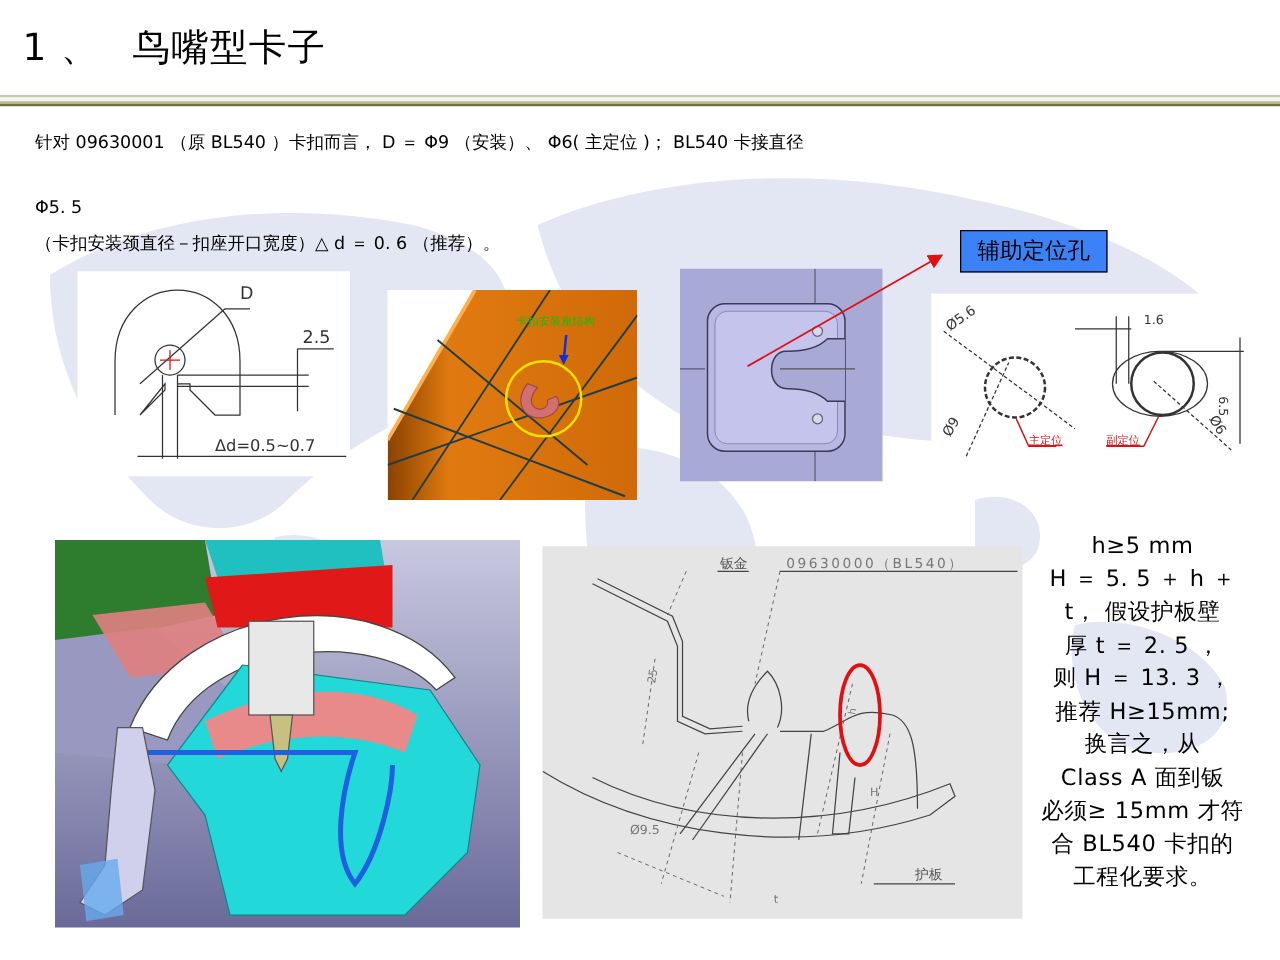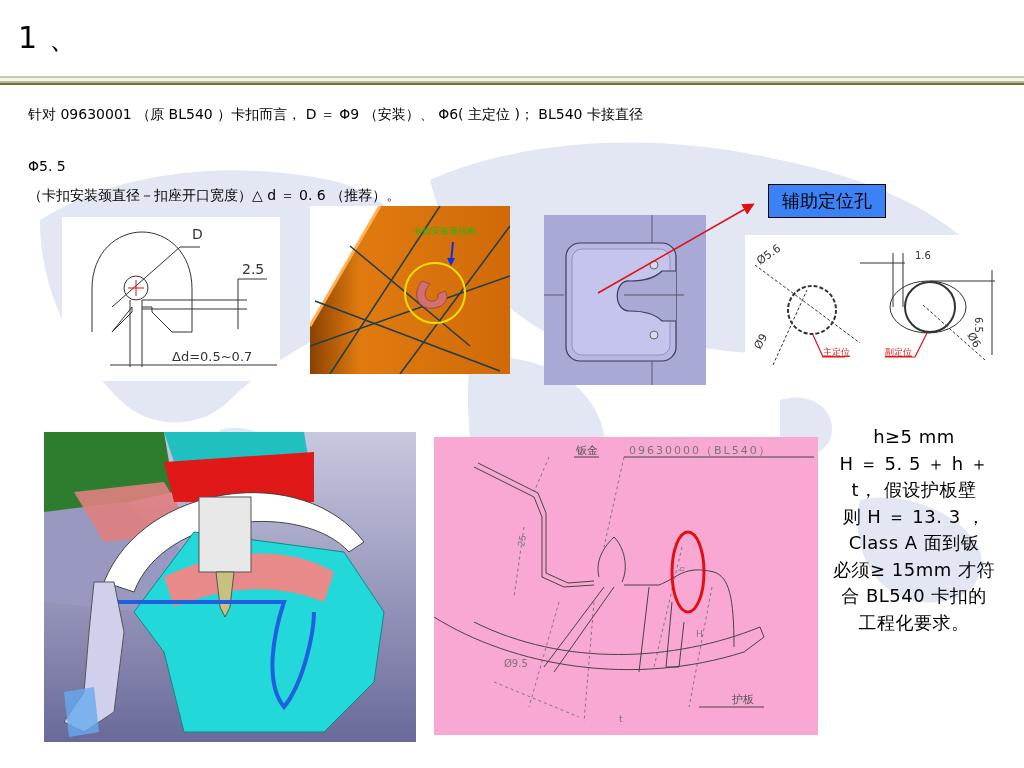--- a/index.html
+++ b/index.html
@@ -42,20 +42,21 @@
     <path d="M220 330 C260 320 300 350 310 400 C320 470 290 540 250 610 C235 640 210 640 205 600 C200 540 190 470 200 400 Z"></path>
     <path d="M430 80 C520 40 650 30 780 60 C880 80 960 120 990 170 C1000 210 960 230 900 230 C840 240 780 260 720 250 C650 240 600 260 560 240 C500 210 450 160 430 80 Z"></path>
     <path d="M470 260 C520 250 580 270 600 320 C620 380 600 440 560 500 C540 530 510 520 500 480 C490 420 460 360 470 260 Z"></path>
     <path d="M860 400 C900 390 960 410 980 450 C990 490 950 510 910 500 C870 490 850 440 860 400 Z"></path>
     <path d="M780 300 C810 290 840 310 830 340 C820 360 790 360 780 340 Z"></path>
   </g>
 </svg>
 
 <div class="abs title">
   <span class="num">1 、</span>
+  <span>鸟嘴型卡子</span>
 </div>
 
 <div class="abs divider">
   <div class="l1"></div>
     <div class="l2"></div>
     <div class="l3"></div>
     <div class="l4"></div>
 </div>
 
 <div class="abs para" style="left:28px; top:100px;">针对 09630001 （原 BL540 ）卡扣而言， D ＝ Φ9 （安装）、 Φ6( 主定位 )； BL540 卡接直径</div>
@@ -91,21 +92,21 @@
     <g stroke="#e01010" stroke-width="1">
       <line x1="66" y1="71" x2="82" y2="71"></line>
       <line x1="74" y1="63" x2="74" y2="79"></line>
     </g>
     <text x="130" y="22" font-size="14" fill="#333">D</text>
     <text x="180" y="57" font-size="14" fill="#333">2.5</text>
     <text x="110" y="144" font-size="13" fill="#333">Δd=0.5~0.7</text>
   </svg>
 </div>
 
-<div class="abs panel" style="left:310px; top:206px; width:200px; height:168px; background:#fff;">
+<div class="abs panel" style="left:310px; top:232px; width:200px; height:168px; background:#fff;">
   <svg width="200" height="168" viewBox="0 0 200 168">
     <defs>
       <linearGradient id="og" x1="0" y1="0" x2="1" y2="0">
         <stop offset="0" stop-color="#8a4200"></stop>
         <stop offset="0.25" stop-color="#e07a10"></stop>
         <stop offset="1" stop-color="#d06a08"></stop>
       </linearGradient>
     </defs>
     <path d="M0 120 L70 0 L200 0 L200 168 L0 168 Z" fill="url(#og)"></path>
     <path d="M0 120 L70 0" stroke="#ffb050" stroke-width="3"></path>
@@ -177,21 +178,21 @@
     <path d="M150 100 L300 120 L340 180 L330 250 L280 300 L140 300 L120 220 L90 180 Z" fill="#22d8d8" stroke="#118888"></path>
     <path d="M120 145 C170 120 240 110 290 140 L280 170 C230 150 180 155 130 175 Z" fill="#e88a8a"></path>
     <rect x="155" y="65" width="52" height="75" fill="#e8e8e8" stroke="#555"></rect>
     <path d="M172 140 L190 140 L186 175 L181 185 L176 175 Z" fill="#c8c080" stroke="#555"></path>
     <path d="M70 170 L240 170 C230 200 220 250 240 275 C260 250 270 200 270 180" fill="none" stroke="#2060e0" stroke-width="4"></path>
     <path d="M50 150 L70 150 L80 200 L70 280 L40 300 L20 290 L40 260 L45 200 Z" fill="#d0d0ec" stroke="#555"></path>
     <path d="M20 260 L50 255 L55 300 L25 305 Z" fill="#66aaee" opacity="0.8"></path>
   </svg>
 </div>
 
-<div class="abs panel" style="left:434px; top:437px; width:384px; height:298px; background:#f9a8d4;">
+<div class="abs panel" style="left:434px; top:437px; width:384px; height:298px; background:#e5e5e5;">
   <svg width="384" height="298" viewBox="0 0 384 298">
     <g fill="none" stroke="#444" stroke-width="1">
       <path d="M40 30 L100 60 L108 80 L108 140 L130 150 L160 148"></path>
       <path d="M44 26 L104 56 L112 76 L112 136 L134 146 L160 144"></path>
       <path d="M0 180 C80 230 200 250 310 215 L330 200 L326 190 C240 225 130 230 40 185"></path>
       <path d="M165 140 C160 120 175 105 180 100 C190 110 195 130 188 145"></path>
       <path d="M190 148 L225 148 C245 140 250 128 280 135 C295 140 300 160 300 210"></path>
       <path d="M170 150 L110 230"></path>
       <path d="M180 150 L120 235"></path>
       <path d="M238 165 L232 230 L245 230 L250 185"></path>
@@ -219,18 +220,21 @@
     <text x="250" y="135" font-size="8" fill="#777" transform="rotate(-80 250 135)">h</text>
     <text x="262" y="200" font-size="9" fill="#777">H</text>
     <text x="185" y="285" font-size="9" fill="#777">t</text>
   </svg>
 </div>
 
 <div class="abs side-note">
   <div>h≥5 mm</div>
   <div>H ＝ 5. 5 ＋ h ＋</div>
   <div>t， 假设护板壁</div>
+  <div>厚 t ＝ 2. 5 ，</div>
   <div>则 H ＝ 13. 3 ，</div>
+  <div>推荐 H≥15mm;</div>
+  <div>换言之，从</div>
   <div>Class A 面到钣</div>
   <div>必须≥ 15mm 才符</div>
   <div>合 BL540 卡扣的</div>
   <div>工程化要求。</div>
 </div>
 
 </body></html>

